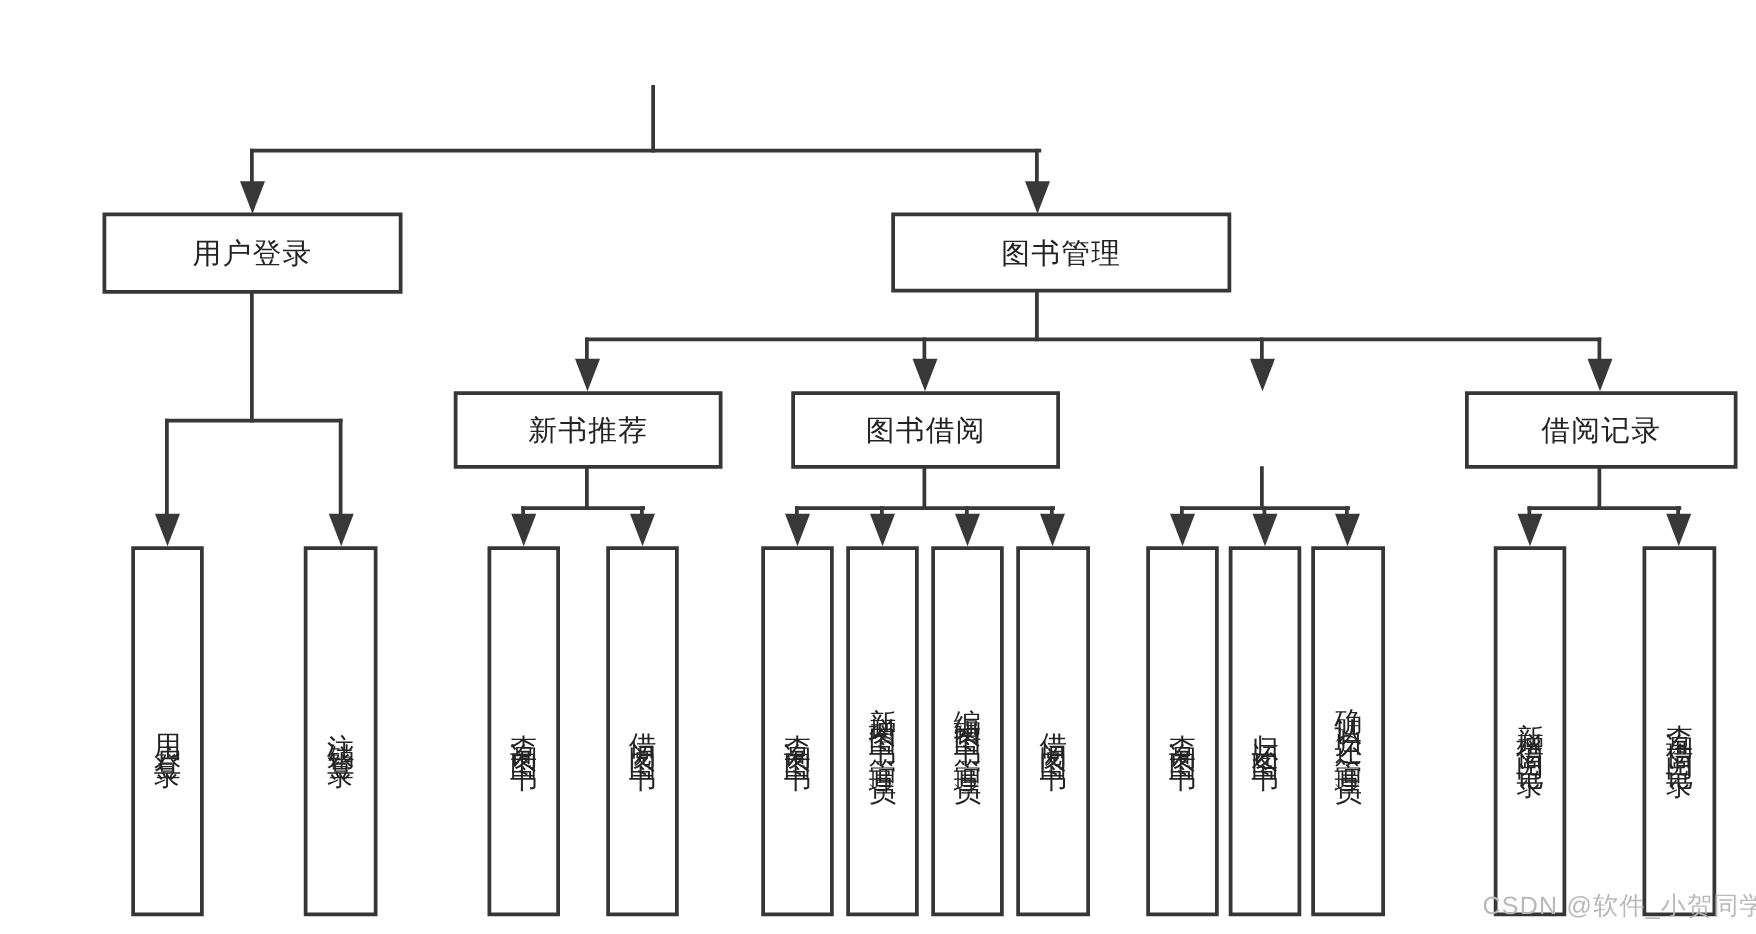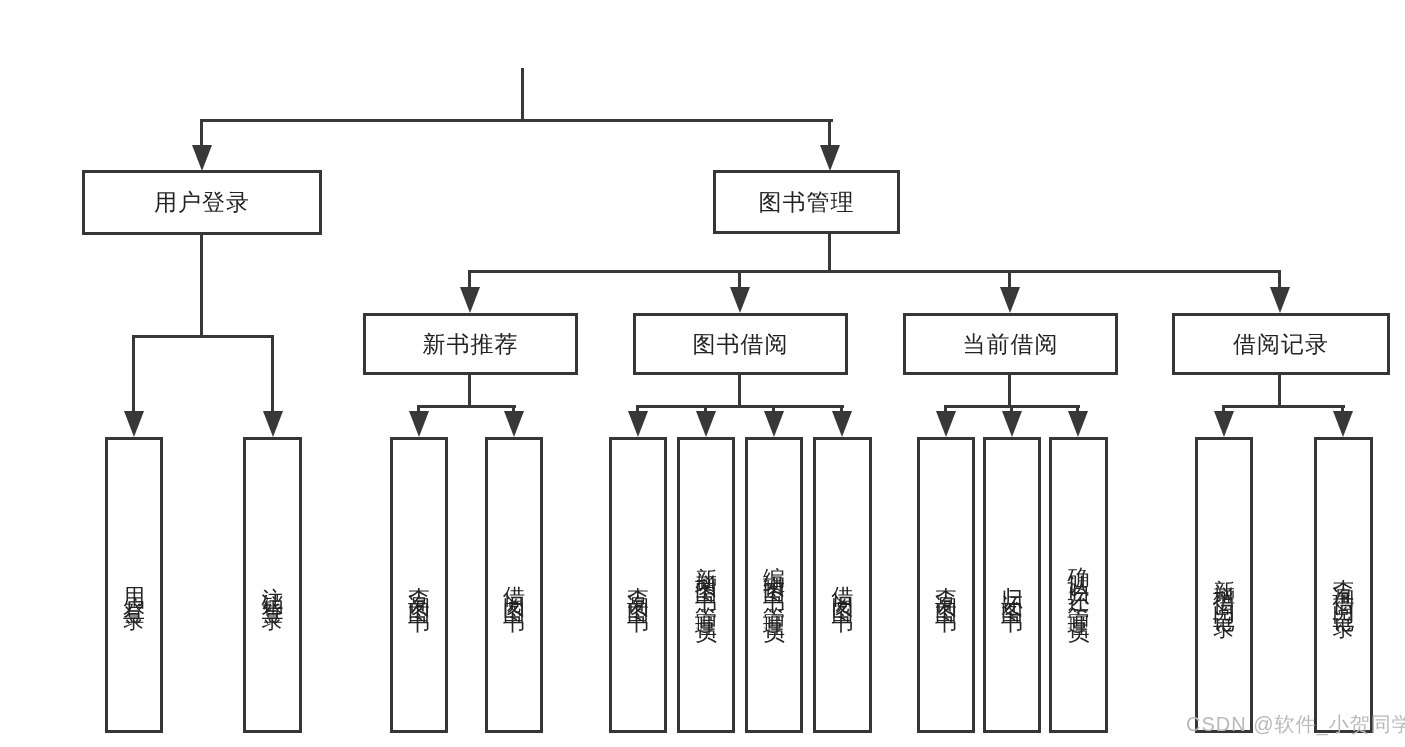--- a/index.html
+++ b/index.html
@@ -34,32 +34,29 @@
 </head>
 <body>
 
 <div class="canvas">
 
 
   <div class="box lvl" style="left:82px;top:170px;width:240px;height:65px;">
     <span>用户登录</span>
   </div>
 
-  <div class="box lvl" style="left:713px;top:170px;width:187px;height:64px;">
+  <div class="box lvl" style="left:713px;top:170px;width:272px;height:64px;">
     <span>图书管理</span>
   </div>
 
   <div class="box lvl" style="left:633px;top:313px;width:215px;height:62px;">
     <span>图书借阅</span>
   </div>
   <div class="box lvl" style="left:363px;top:313px;width:215px;height:62px;">
     <span>新书推荐</span>
-  </div>
-  <div class="box lvl" style="left:903px;top:313px;width:215px;height:62px;">
-    <span>当前借阅</span>
   </div>
   <div class="box lvl" style="left:1172px;top:313px;width:218px;height:62px;">
     <span>借阅记录</span>
   </div>
 
   <div class="box leaf" style="left:105px;top:437px;width:58px;height:296px;">
     <span>用户登录</span>
   </div>
   <div class="box leaf" style="left:243px;top:437px;width:59px;height:296px;">
     <span>注销登录</span>

